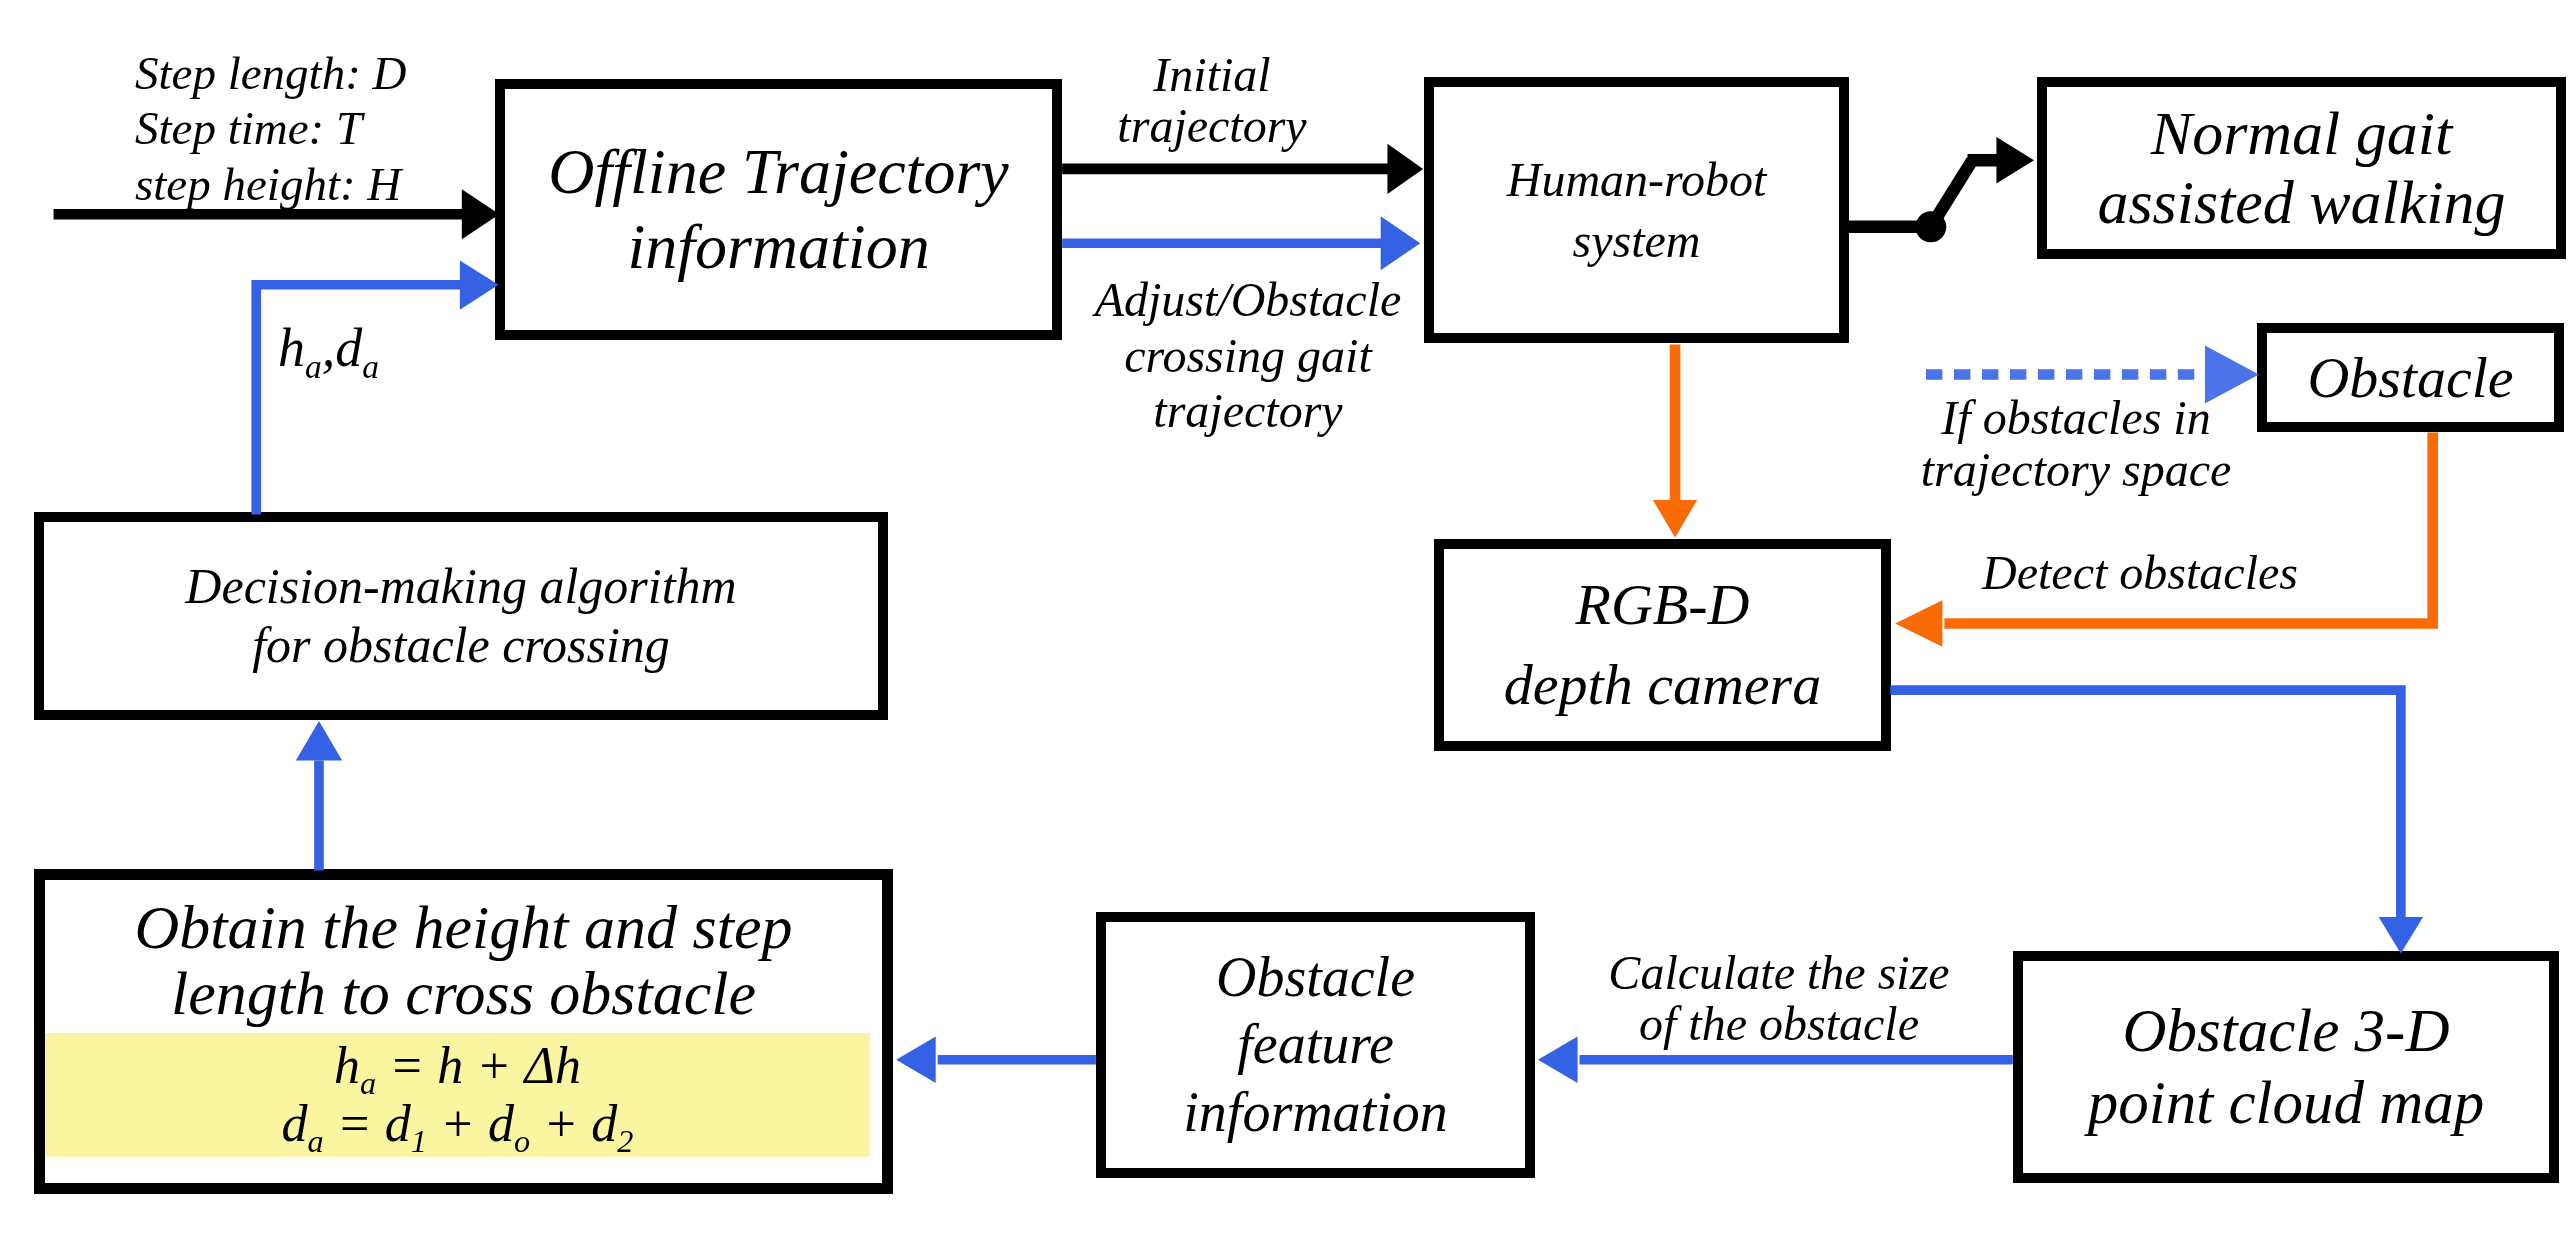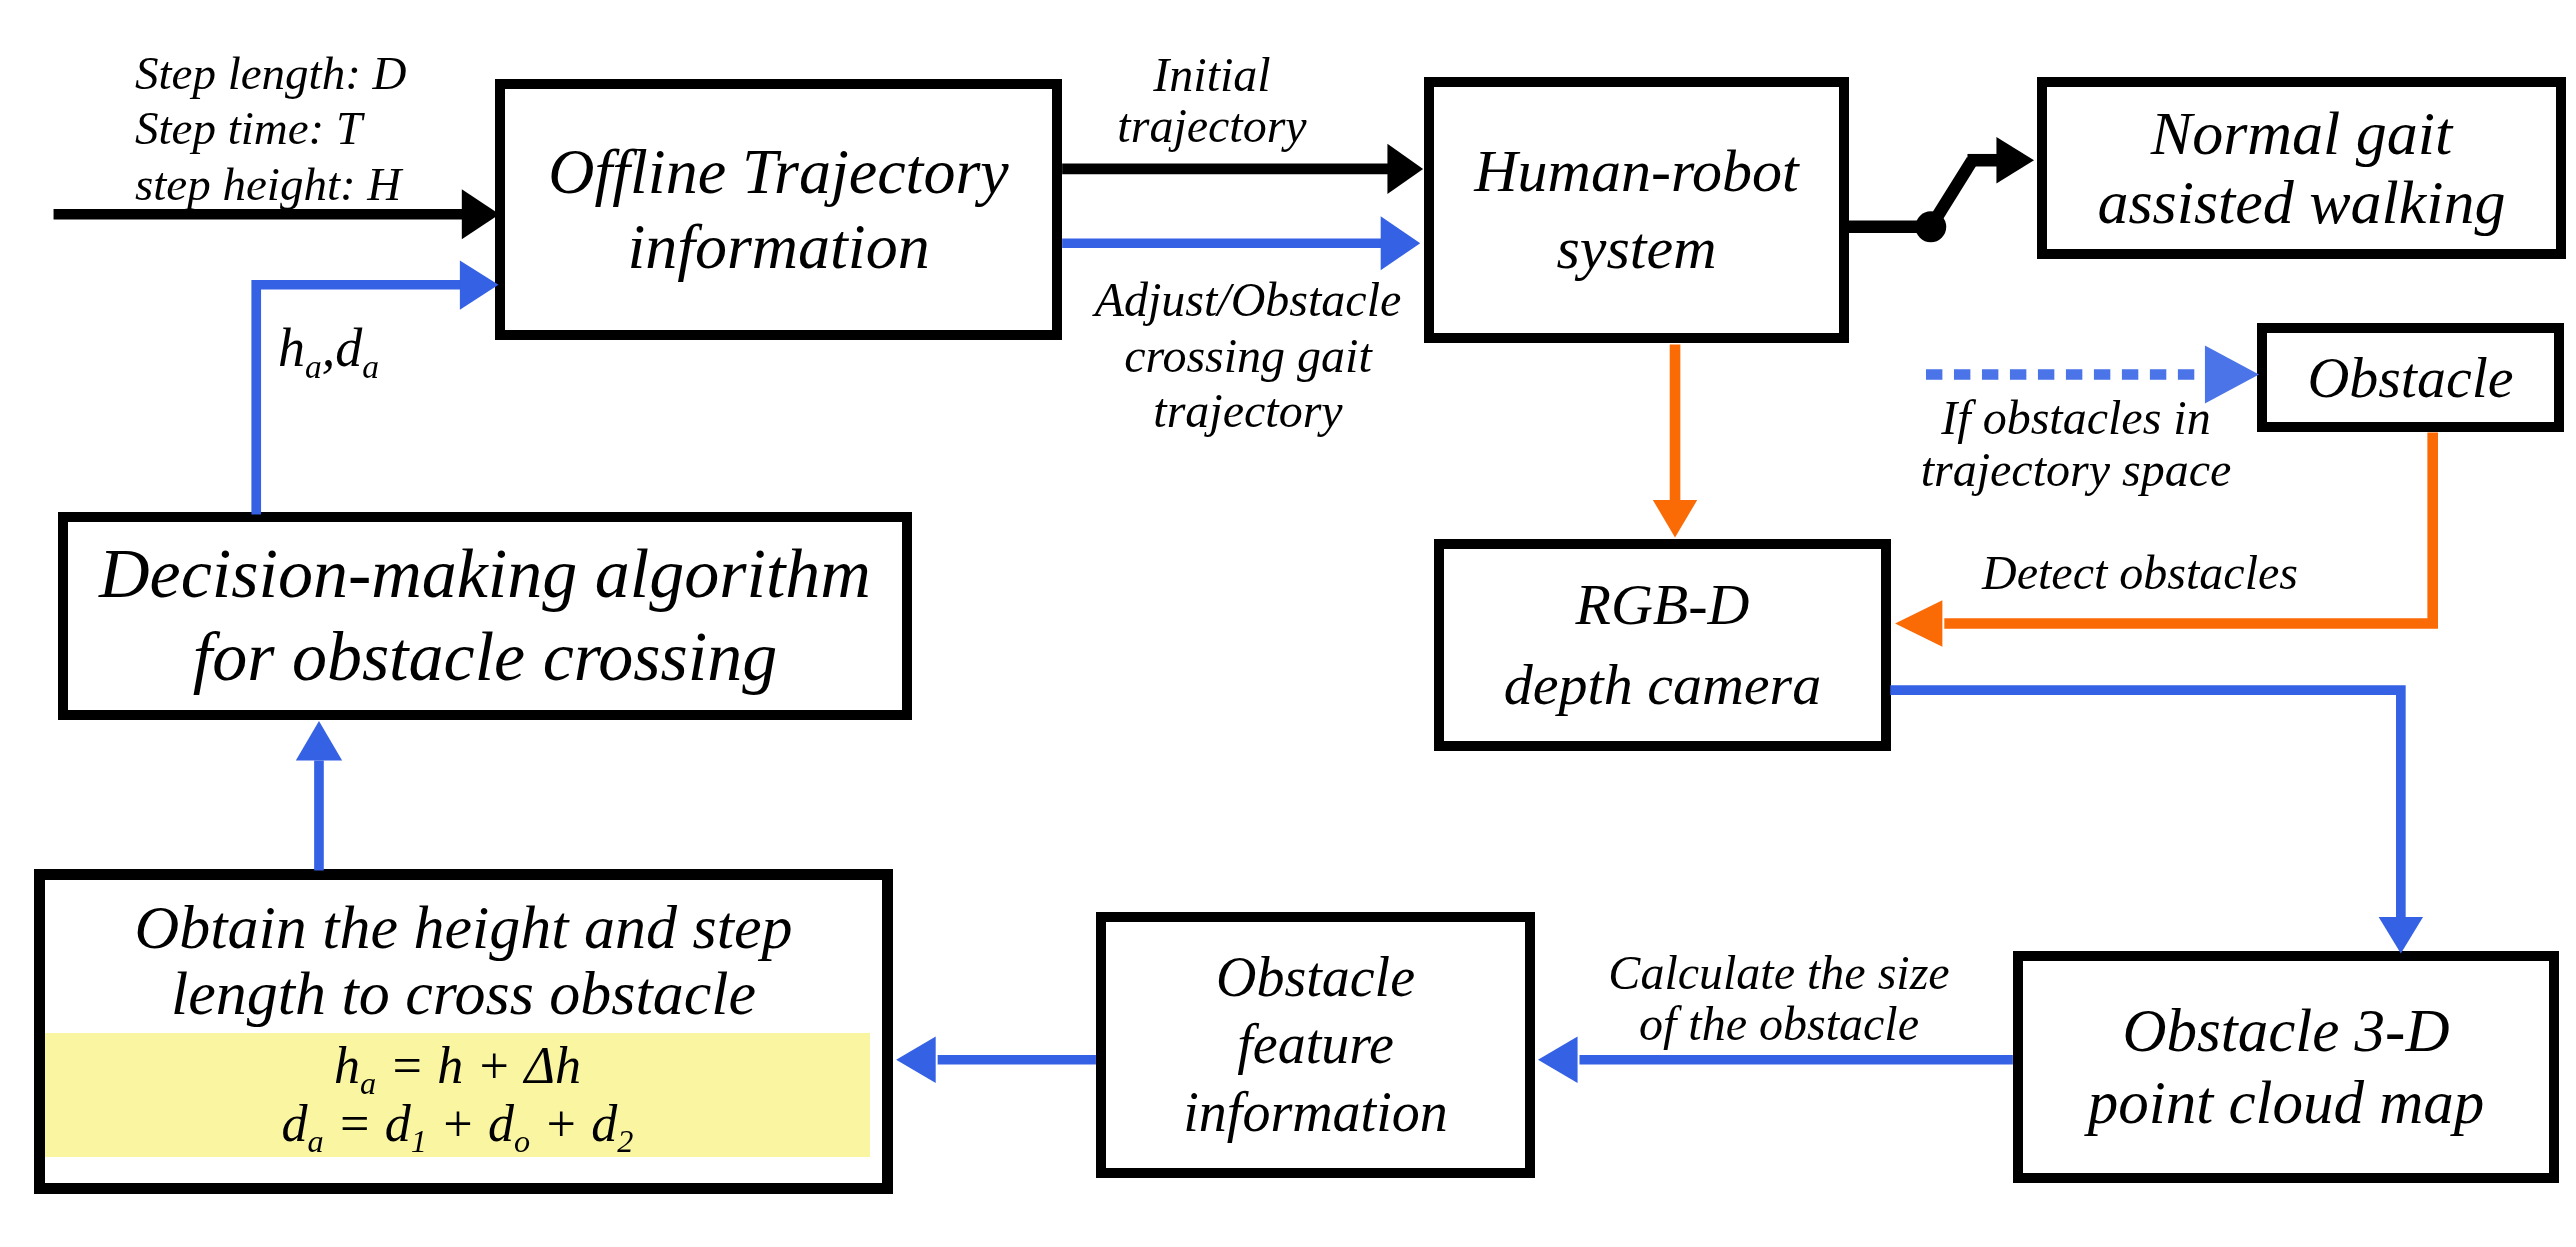--- a/index.html
+++ b/index.html
@@ -19,27 +19,27 @@
   .f-orange{fill:#FA6A05;}
   .f-dashblue{fill:#4A74E8;}
   
   .box{
     position:absolute;box-sizing:border-box;border:10.6px solid #000;background:#fff;
     display:flex;flex-direction:column;justify-content:center;align-items:center;
     text-align:center;z-index:2;
   }
   .box .bl{white-space:nowrap;}
   #box-offline {left:495px;top:79px;width:567px;height:261px;font-size:64px;line-height:1.16;align-items:center;}
-  #box-human   {left:1424px;top:77px;width:425px;height:266px;font-size:60px;line-height:1.28;}
+  #box-human   {left:1424px;top:77px;width:425px;height:266px;font-size:48px;line-height:1.28;}
   #box-normal  {left:2037px;top:77px;width:529px;height:182px;font-size:62px;line-height:1.12;}
   #box-obstacle{left:2257px;top:323px;width:307px;height:109px;font-size:58px;}
   #box-rgbd    {left:1434px;top:539px;width:457px;height:212px;font-size:58px;line-height:1.38;}
   #box-cloud   {left:2013px;top:951px;width:546px;height:232px;font-size:61px;line-height:1.18;}
   #box-feature {left:1096px;top:912px;width:439px;height:266px;font-size:56px;line-height:1.2;}
-  #box-decision{left:34px;top:512px;width:854px;height:208px;font-size:70px;line-height:1.18;margin-left:24px;}
+  #box-decision{left:34px;top:512px;width:854px;height:208px;font-size:50px;line-height:1.18;}
   #box-obtain  {left:34px;top:869px;width:859px;height:325px;font-size:62px;line-height:1.08;
                 border-width:11.6px;justify-content:flex-start;}
   #box-obtain .title{margin-top:13.5px;}
   #band{
     position:absolute;left:0;right:12px;top:153px;height:124px;background:#F9F5A1;
     display:flex;flex-direction:column;justify-content:center;align-items:center;
     font-size:52px;line-height:1.12;
   }
   sub{font-size:0.62em;line-height:0;font-style:italic;}
   

